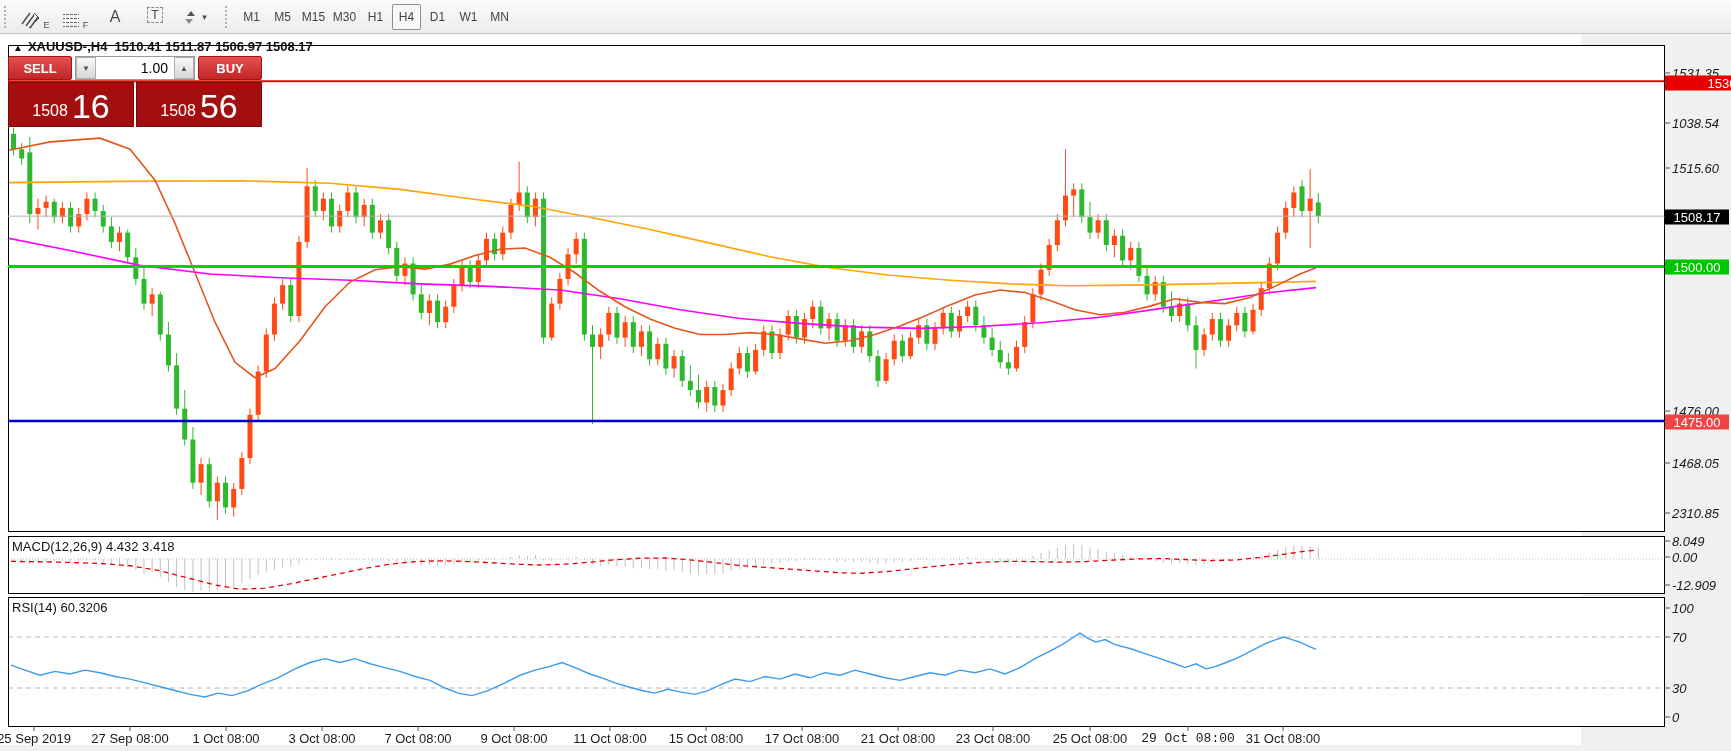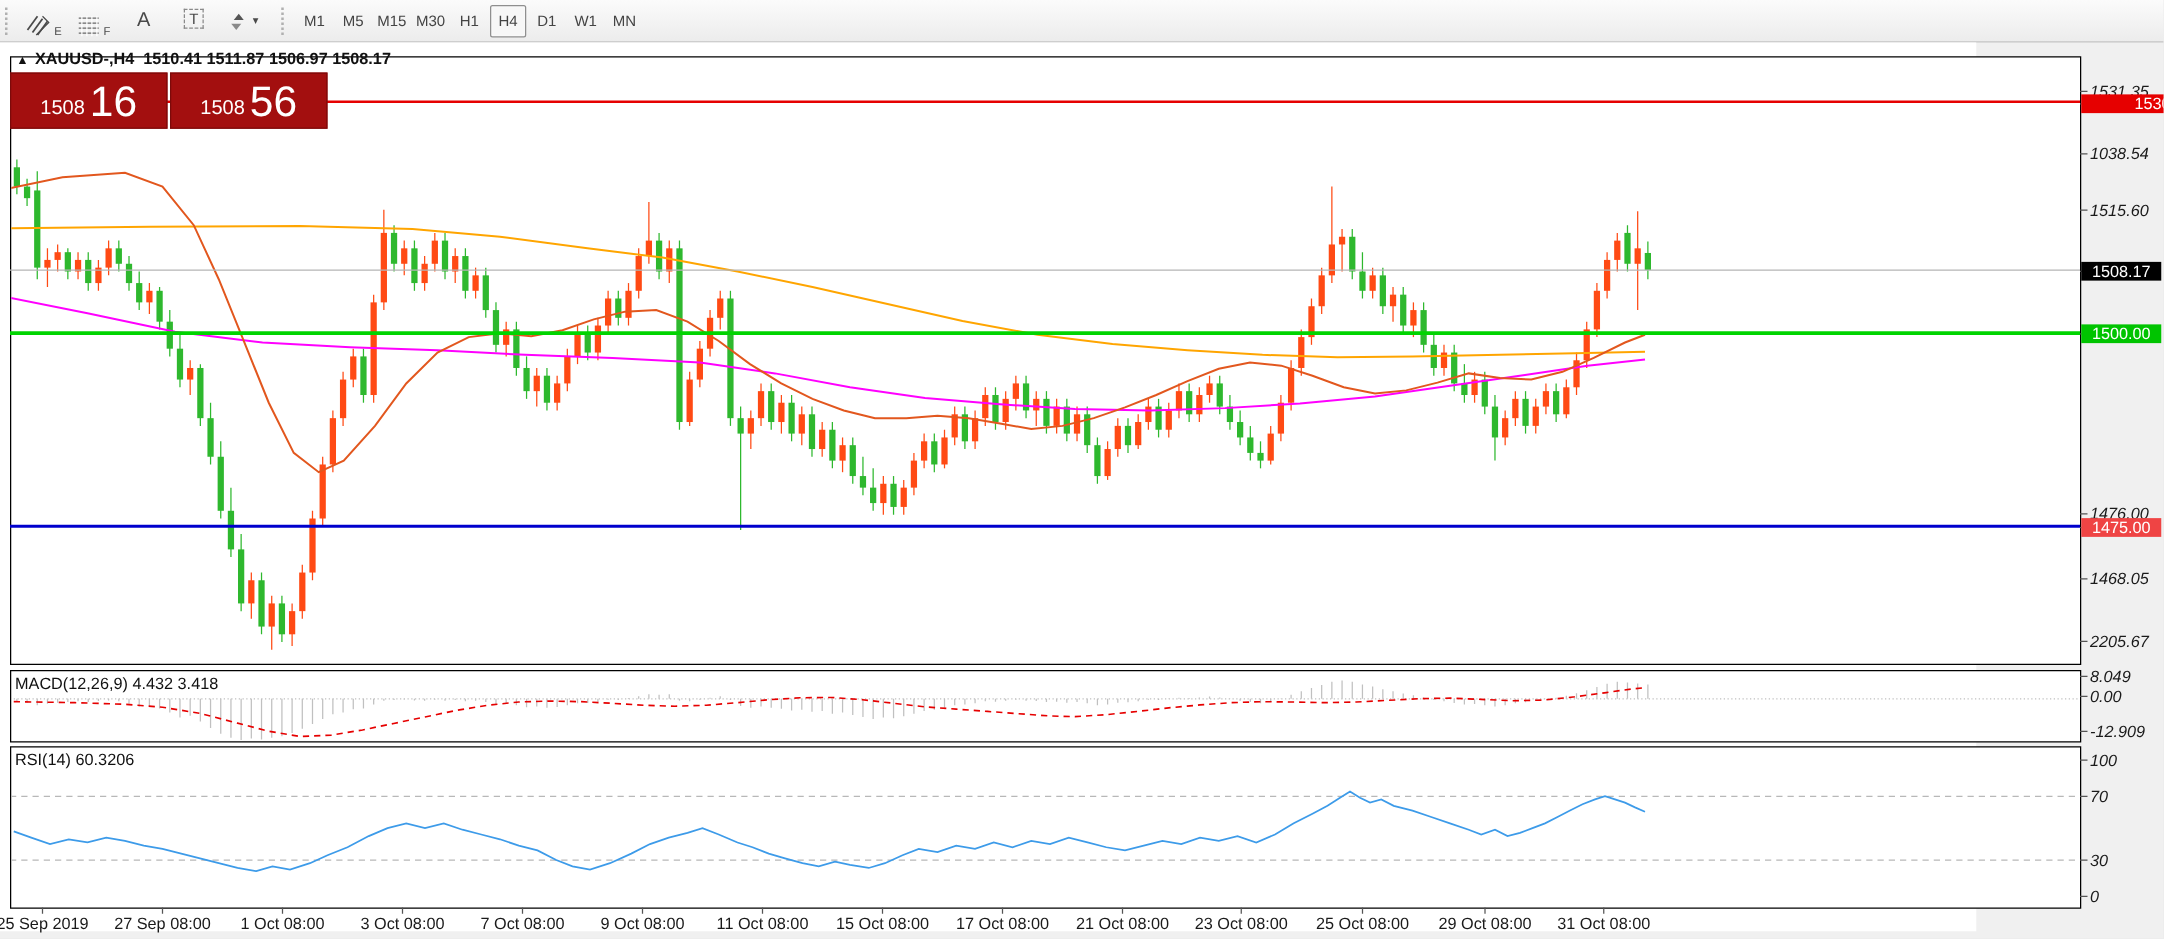--- a/index.html
+++ b/index.html
@@ -659,20 +659,29 @@
         <line x1="1090" y1="692" x2="1090" y2="697" stroke="#555" stroke-width="1"></line>
         <line x1="1188" y1="692" x2="1188" y2="697" stroke="#555" stroke-width="1"></line>
         <line x1="1283" y1="692" x2="1283" y2="697" stroke="#555" stroke-width="1"></line>
       </svg>
 
     <div id="ohlc-header">
       <span class="tri">▲</span><span>XAUUSD-,H4</span>&nbsp;&nbsp;<span>1510.41</span> <span>1511.87</span> <span>1506.97</span> <span>1508.17</span>
     </div>
 
     <div id="trade-panel">
+      <div id="tp-row1">
+        <div class="tp-btn">SELL</div>
+        <div id="tp-spin">
+          <div class="spinbtn">▼</div>
+          <input id="vol-input" value="1.00" style="">
+          <div class="spinbtn">▲</div>
+        </div>
+        <div class="tp-btn">BUY</div>
+      </div>
       <div id="tp-row2">
         <div class="price-box">
           <span class="small">1508</span>
           <span class="big">16</span>
         </div>
         <div class="price-box">
           <span class="small">1508</span>
           <span class="big">56</span>
         </div>
       </div>
@@ -681,21 +690,21 @@
     <div class="ind-label" style="top:505px;">MACD(12,26,9) 4.432 3.418</div>
     <div class="ind-label" style="top:566px;">RSI(14) 60.3206</div>
 
 
     <div id="axis-layer">
         <div class="tick-label" style="top: 39px;">1531.35</div>
         <div class="tick-label" style="top: 89px;">1038.54</div>
         <div class="tick-label" style="top: 134px;">1515.60</div>
         <div class="tick-label" style="top: 377px;">1476.00</div>
         <div class="tick-label" style="top: 429px;">1468.05</div>
-        <div class="tick-label" style="top: 479px;">2205.67</div>
+        <div class="tick-label" style="top: 479px;">2310.85</div>
         <div class="tick-label" style="top: 507px;">8.049</div>
         <div class="tick-label" style="top: 523px;">0.00</div>
         <div class="tick-label" style="top: 551px;">-12.909</div>
         <div class="tick-label" style="top: 574px;">100</div>
         <div class="tick-label" style="top: 603px;">70</div>
         <div class="tick-label" style="top: 654px;">30</div>
         <div class="tick-label" style="top: 683px;">0</div>
         <div class="badge" style="top: 49px; background: rgb(230, 0, 0); padding-left: 34px;">1530.00</div>
         <div class="badge" style="top: 183px; background: rgb(0, 0, 0);">1508.17</div>
         <div class="badge" style="top: 233px; background: rgb(0, 196, 0);">1500.00</div>
@@ -707,17 +716,17 @@
         <div class="date-label" style="left: 226px;">1 Oct 08:00</div>
         <div class="date-label" style="left: 322px;">3 Oct 08:00</div>
         <div class="date-label" style="left: 418px;">7 Oct 08:00</div>
         <div class="date-label" style="left: 514px;">9 Oct 08:00</div>
         <div class="date-label" style="left: 610px;">11 Oct 08:00</div>
         <div class="date-label" style="left: 706px;">15 Oct 08:00</div>
         <div class="date-label" style="left: 802px;">17 Oct 08:00</div>
         <div class="date-label" style="left: 898px;">21 Oct 08:00</div>
         <div class="date-label" style="left: 993px;">23 Oct 08:00</div>
         <div class="date-label" style="left: 1090px;">25 Oct 08:00</div>
-        <div class="date-label" style="left: 1188px;">29 Oct 08:00</div>
+        <div class="date-label" style="left: 1188px; font-family: Liberation Mono, monospace;">29 Oct 08:00</div>
         <div class="date-label" style="left: 1283px;">31 Oct 08:00</div>
       </div>
   </div>
 </div>
 
 </body></html>

